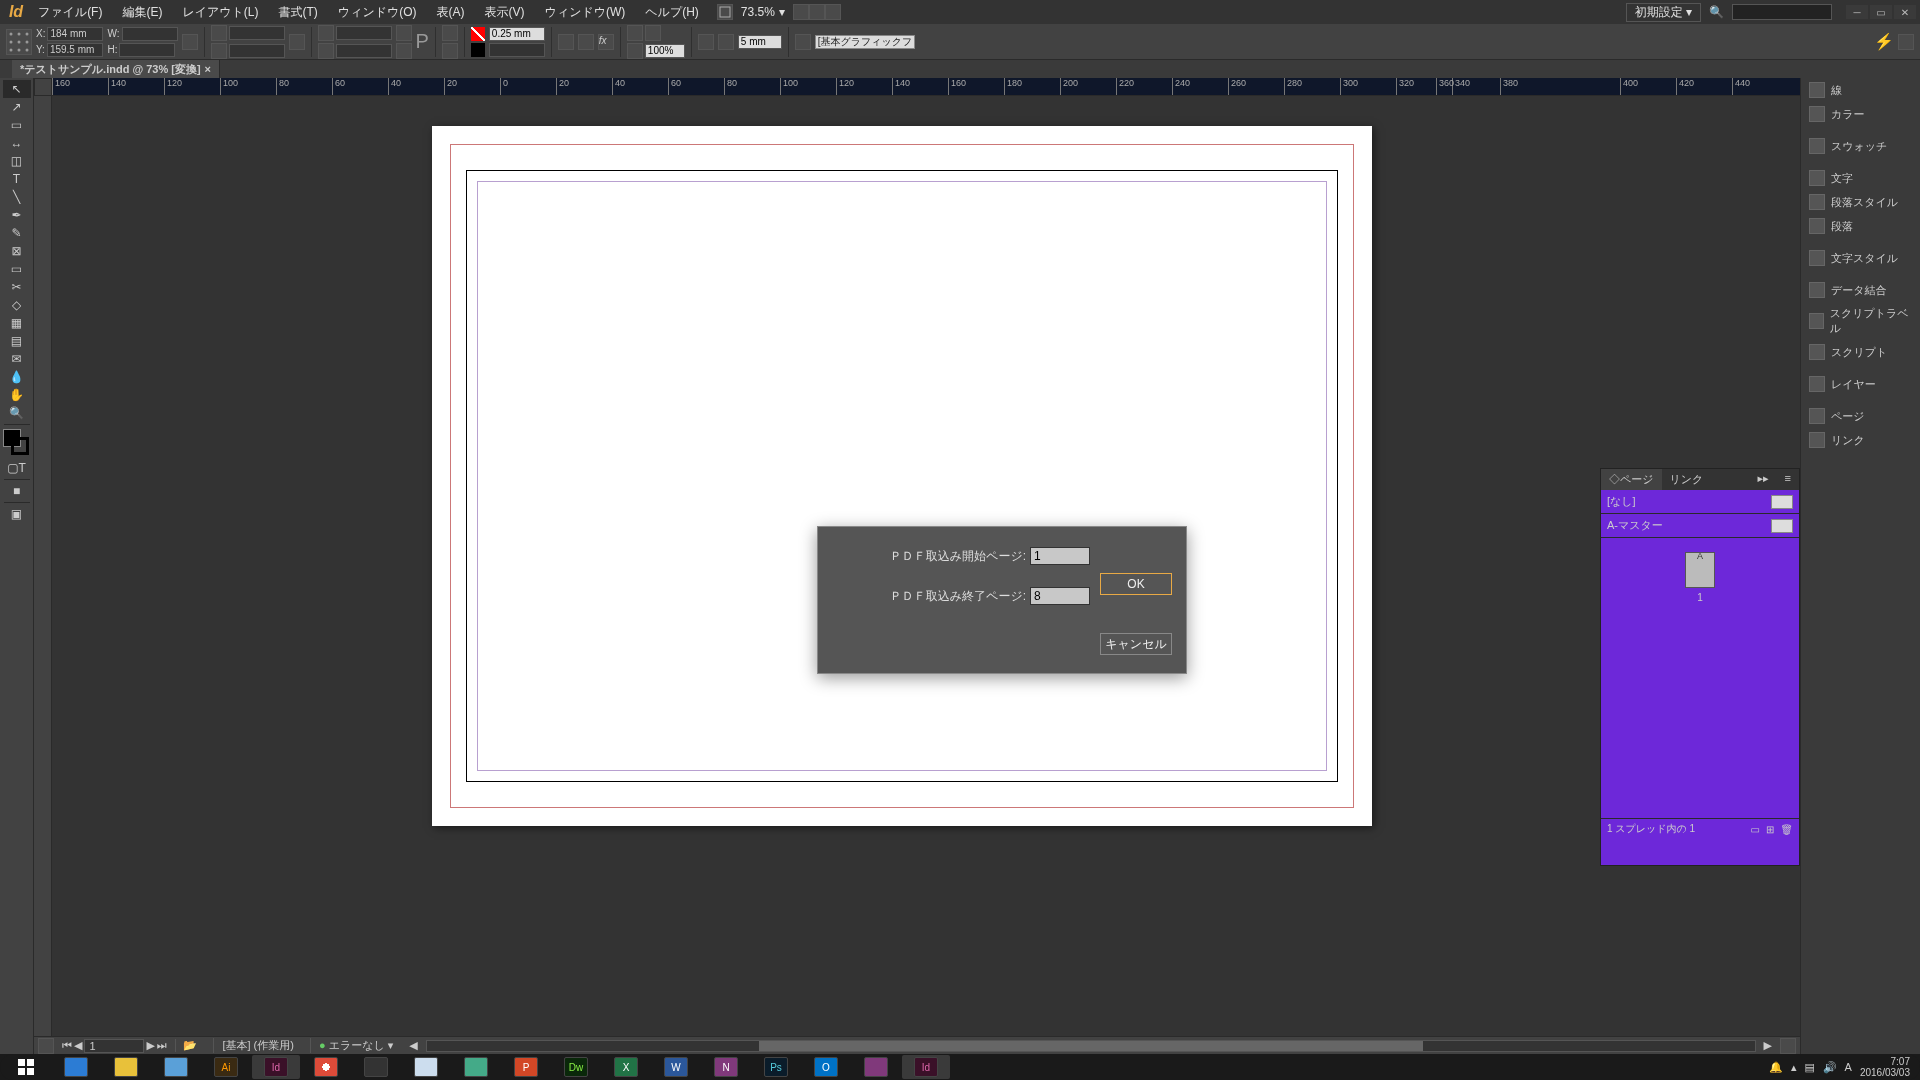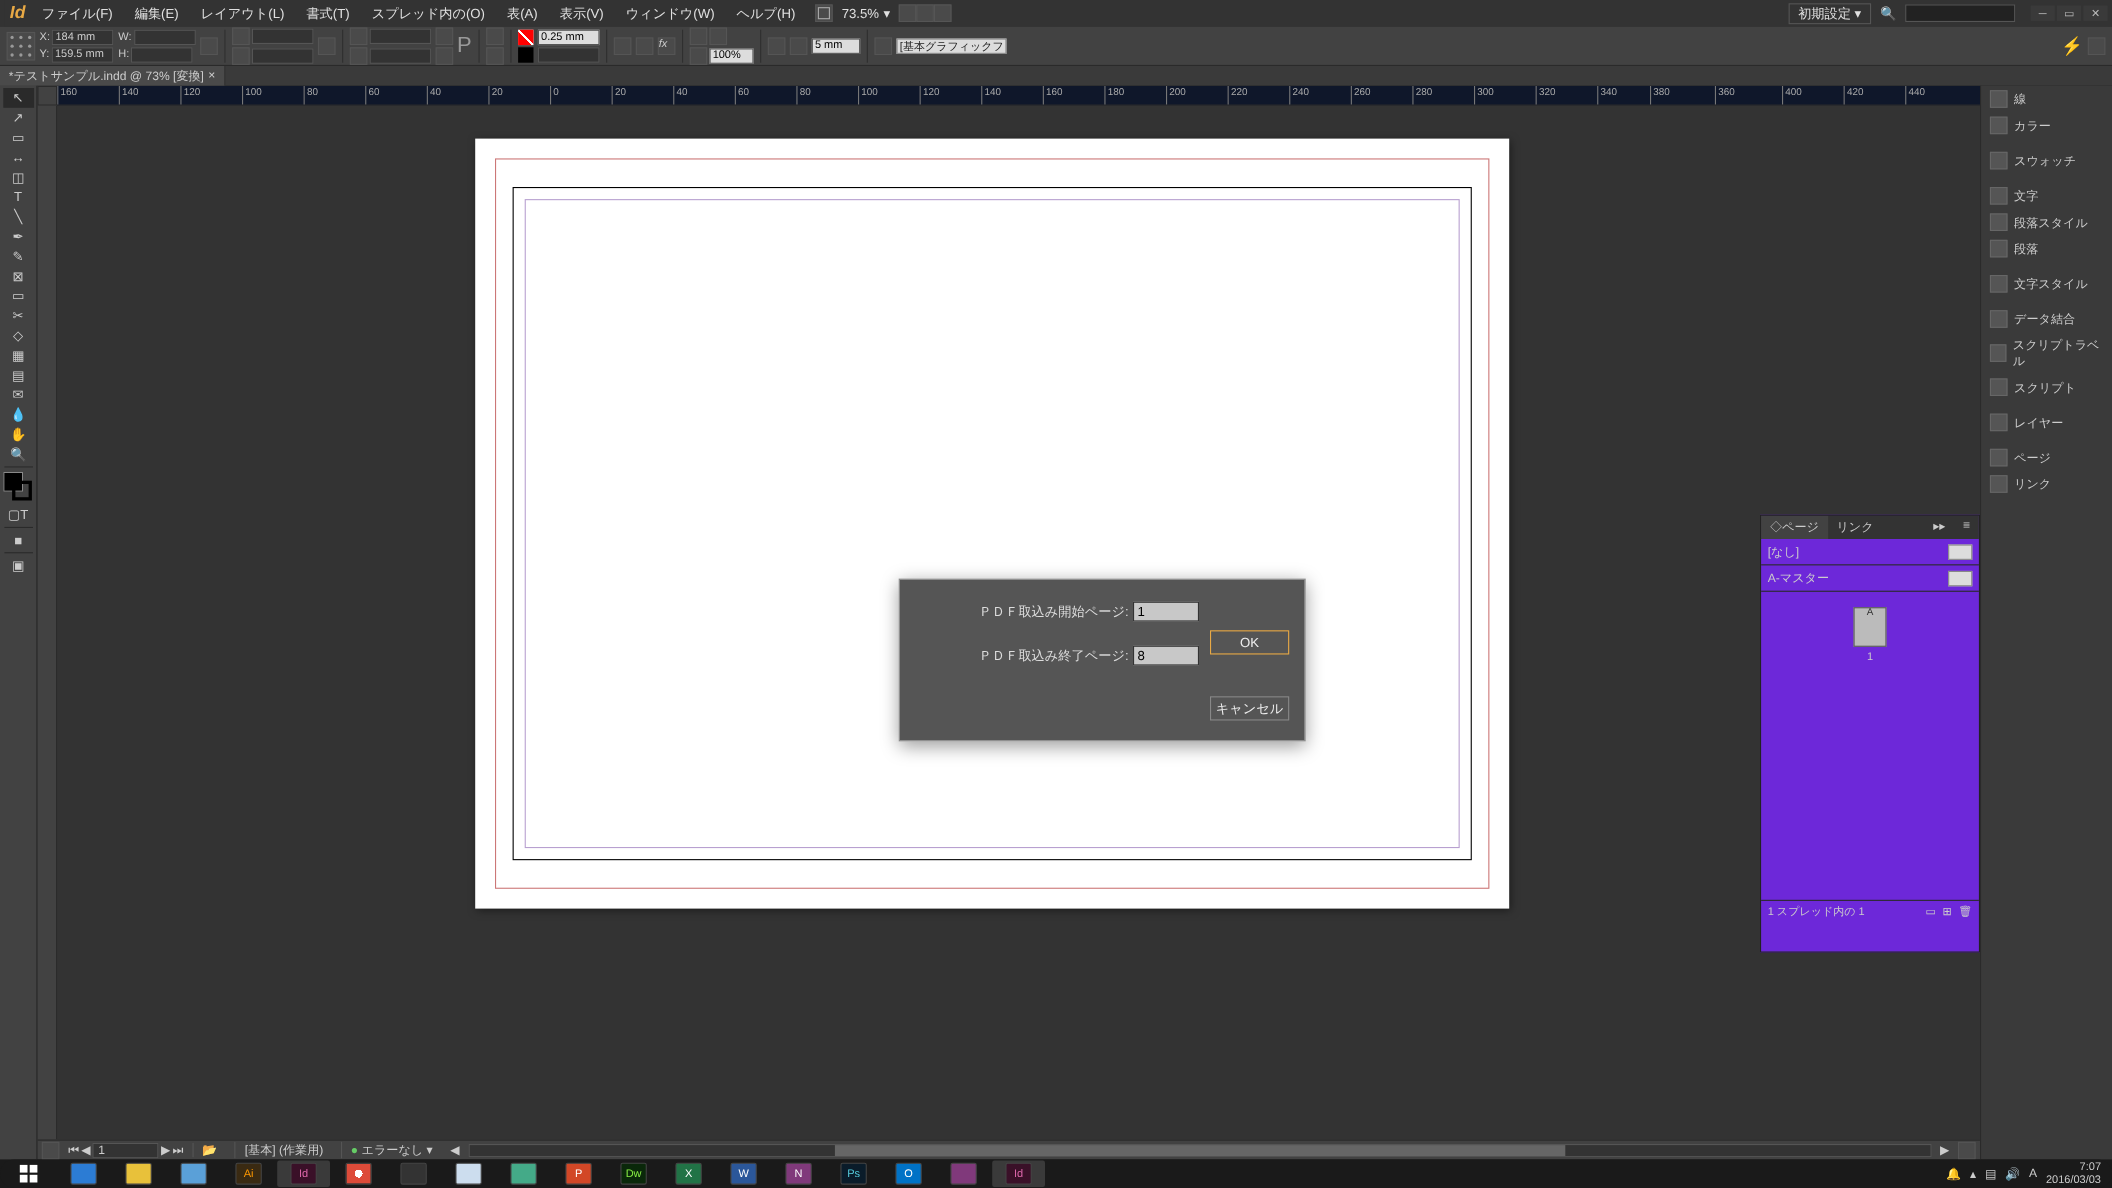--- a/index.html
+++ b/index.html
@@ -19,21 +19,21 @@
 
 .controlbar { height: 36px; background: #424242; border-bottom: 1px solid #2a2a2a; display: flex; align-items: center; padding: 2px 6px; gap: 4px; color: #ccc; font-size: 10px; }
 .cb-group { display: flex; flex-direction: column; gap: 2px; }
 .cb-row { display: flex; align-items: center; gap: 2px; }
 .cb-input { width: 56px; height: 14px; background: #333; border: 1px solid #555; color: #ccc; font-size: 10px; padding: 0 2px; }
 .cb-icon { width: 16px; height: 16px; background: #4a4a4a; border: 1px solid #555; }
 .cb-sep { width: 1px; height: 30px; background: #2f2f2f; margin: 0 2px; }
 .cb-drop { width: 100px; height: 14px; background: #dcdcdc; border: 1px solid #888; color: #222; font-size: 10px; padding: 0 2px; }
 
 
-.doctabs { height: 18px; background: #3a3a3a; display: flex; padding: 0 0; font-size: 11px; color: #ccc; }
+.doctabs { height: 18px; background: #3a3a3a; display: flex; padding: 0 12px; font-size: 11px; color: #ccc; font-weight: bold; }
 .doctab { padding: 0 8px; background: #4a4a4a; border-right: 1px solid #2a2a2a; display: flex; align-items: center; gap: 4px; height: 100%; }
 
 
 .main { position: absolute; top: 78px; bottom: 26px; left: 0; right: 0; display: flex; }
 
 
 .tools { width: 34px; background: #424242; border-right: 1px solid #2a2a2a; display: flex; flex-direction: column; align-items: center; padding: 2px 0; }
 .tool { width: 28px; height: 18px; margin: 0; display: flex; align-items: center; justify-content: center; color: #ccc; font-size: 12px; position: relative; }
 .tool.sel { background: #2a2a2a; }
 .tool-divider { width: 26px; height: 1px; background: #2a2a2a; margin: 2px 0; }
@@ -102,21 +102,21 @@
 </style>
 </head>
 <body>
 
 <div class="menubar">
   <div class="app-icon">Id</div>
   <div class="menu-item">ファイル(F)</div>
   <div class="menu-item">編集(E)</div>
   <div class="menu-item">レイアウト(L)</div>
   <div class="menu-item">書式(T)</div>
-  <div class="menu-item">スプレッド内の(O)</div>
+  <div class="menu-item">ウィンドウ(O)</div>
   <div class="menu-item">表(A)</div>
   <div class="menu-item">表示(V)</div>
   <div class="menu-item">ウィンドウ(W)</div>
   <div class="menu-item">ヘルプ(H)</div>
   <div class="cb-icon" style="margin-left:8px;">
     <svg width="14" height="14">
         <rect x="2" y="2" width="10" height="10" fill="none" stroke="#aaa"></rect>
       </svg>
   </div>
   <div class="zoom-display">
@@ -317,21 +317,21 @@
         <div class="ruler-h-tick" style="left: 896px;">160</div>
         <div class="ruler-h-tick" style="left: 952px;">180</div>
         <div class="ruler-h-tick" style="left: 1008px;">200</div>
         <div class="ruler-h-tick" style="left: 1064px;">220</div>
         <div class="ruler-h-tick" style="left: 1120px;">240</div>
         <div class="ruler-h-tick" style="left: 1176px;">260</div>
         <div class="ruler-h-tick" style="left: 1232px;">280</div>
         <div class="ruler-h-tick" style="left: 1288px;">300</div>
         <div class="ruler-h-tick" style="left: 1344px;">320</div>
         <div class="ruler-h-tick" style="left: 1400px;">340</div>
-        <div class="ruler-h-tick" style="left: 1507px;">360</div>
+        <div class="ruler-h-tick" style="left: 1384px;">360</div>
         <div class="ruler-h-tick" style="left: 1448px;">380</div>
         <div class="ruler-h-tick" style="left: 1568px;">400</div>
         <div class="ruler-h-tick" style="left: 1624px;">420</div>
         <div class="ruler-h-tick" style="left: 1680px;">440</div>
       </div>
     <div class="ruler-v"></div>
     <div class="canvas-area">
       <div class="pasteboard">
         <div class="bleed"></div>
         <div class="page-frame">

